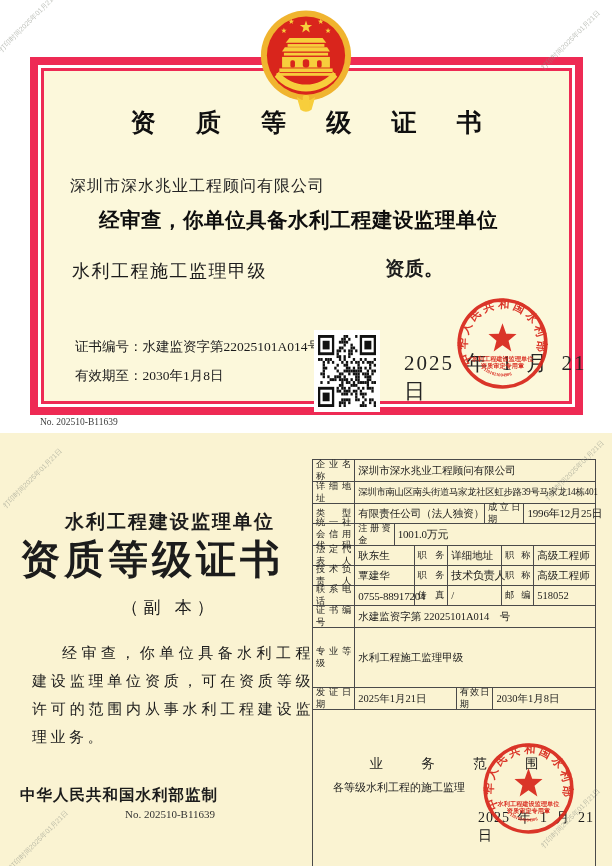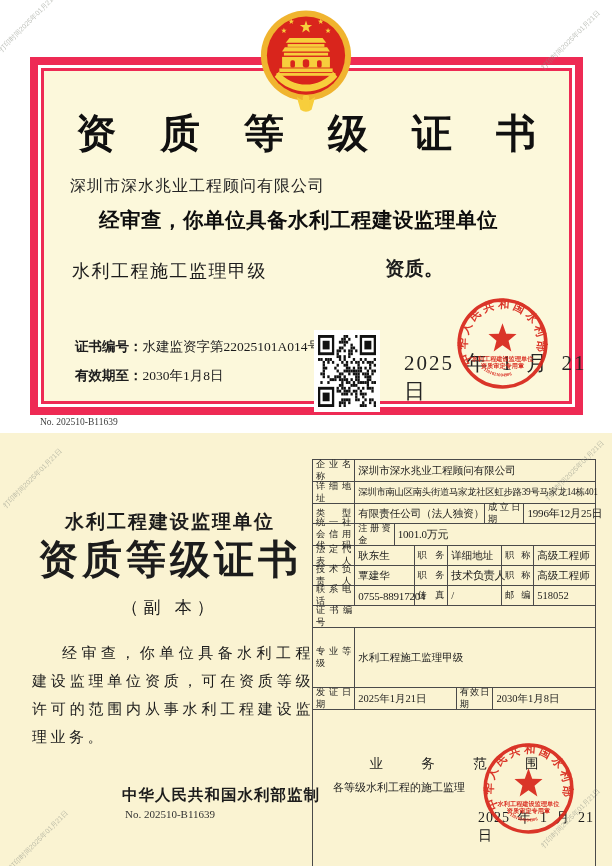--- a/index.html
+++ b/index.html
@@ -8,50 +8,50 @@
     font-family:"Liberation Serif","DejaVu Serif",serif;color:#1c1c1c;
   }
   
   .top-cert{position:absolute;left:0;top:0;width:612px;height:433px;background:#ffffff;}
   .frame-outer{position:absolute;left:30px;top:57px;width:553px;height:358px;
     border:8px solid #EE2A54;box-sizing:border-box;background:#ffffff;}
   .frame-inner{position:absolute;left:3px;top:3px;right:3px;bottom:3px;
     border:3px solid #EE2A54;background:#FCF8DB;}
   .emblem{position:absolute;left:260px;top:9px;width:92px;height:106px;z-index:6;}
   .cert-title{position:absolute;left:0;right:0;top:106px;text-align:center;z-index:3;
-    font-size:40px;font-weight:bold;letter-spacing:17px;padding-left:17px;color:#101010;}
+    font-size:25px;font-weight:bold;letter-spacing:17px;padding-left:17px;color:#101010;}
   .company{position:absolute;left:70px;top:176px;font-size:16px;letter-spacing:1px;color:#232323;z-index:3;}
   .statement{position:absolute;left:99px;top:206px;font-size:20.5px;font-weight:bold;
     letter-spacing:.5px;color:#0e0e0e;z-index:3;}
   .grade{position:absolute;left:72px;top:259px;font-size:18px;letter-spacing:1.5px;z-index:3;}
   .suffix{position:absolute;left:385px;top:255px;font-size:19.5px;font-weight:bold;z-index:3;text-align:center;}
   .kv{position:absolute;font-size:13.5px;z-index:3;}
-  .kv .k{font-weight:bold;}
+  .kv .k{font-weight:normal;}
   .kv-cert{left:75px;top:338px;}
   .kv-valid{left:75px;top:367px;}
   .qr-box{position:absolute;left:314px;top:330px;width:66px;height:82px;background:#ffffff;
     display:flex;align-items:center;justify-content:center;z-index:3;}
   .qr-box [data-qr]{width:58px;height:72px;}
   .issue-date{position:absolute;left:404px;top:349px;font-size:21px;letter-spacing:2px;
     word-spacing:5px;color:#242424;z-index:3;}
   .seal{position:absolute;width:93px;height:93px;opacity:.92;z-index:4;}
   .seal-top{left:456px;top:297px;}
   .seal-bottom{left:482px;top:309px;}
   .serial-top{position:absolute;left:40px;top:417px;font-size:9.5px;color:#3c3c3c;z-index:3;}
   
   .bottom-doc{position:absolute;left:0;top:433px;width:612px;height:433px;background:#FAF3D2;}
   .sub-title{position:absolute;left:20px;top:76px;width:300px;text-align:center;
     font-size:19px;font-weight:bold;letter-spacing:2px;}
-  .big-title{position:absolute;left:20px;top:99px;width:300px;text-align:center;
+  .big-title{position:absolute;left:20px;top:99px;width:300px;
     font-size:40px;font-weight:bold;letter-spacing:4px;}
   .copy-label{position:absolute;left:20px;top:163px;width:300px;text-align:center;
     font-size:17px;letter-spacing:5px;}
   .dup-paragraph{position:absolute;left:32px;top:206px;width:282px;font-size:15px;
     line-height:28px;letter-spacing:3.5px;text-indent:2em;text-align:justify;}
-  .issuer{position:absolute;left:20px;top:352px;width:300px;text-align:right;
+  .issuer{position:absolute;left:20px;top:352px;width:300px;text-align:left;
     font-size:15.5px;font-weight:bold;letter-spacing:1px;}
   .serial-bottom{position:absolute;left:20px;top:375px;width:300px;text-align:center;
     font-size:11px;color:#333;}
   .date-bottom{position:absolute;left:478px;top:376px;font-size:14px;letter-spacing:1px;
     word-spacing:3px;z-index:3;}
   
   .info-table{position:absolute;left:312px;top:26px;width:284px;border:1px solid #4a4a4a;
     box-sizing:border-box;}
   .trow{display:flex;border-bottom:1px solid #4a4a4a;box-sizing:border-box;}
   .trow:last-child{border-bottom:none;margin-top:40px;}
@@ -421,20 +421,21 @@
       <div class="tcell tval" style="width:19%">/</div>
       <div class="tcell tlabel" style="width:11.5%">
           <span>邮编</span>
         </div>
       <div class="tcell tval" style="width:21.5%">518052</div>
     </div>
     <div class="trow r22">
       <div class="tcell tlabel" style="width:15%">
           <span>证书编号</span>
         </div>
+      <div class="tcell tval" style="width:85%">水建监资字第 22025101A014　号</div>
     </div>
     <div class="trow r60">
       <div class="tcell tlabel" style="width:15%">
           <span>专业等级</span>
         </div>
       <div class="tcell tval" style="width:85%">水利工程施工监理甲级</div>
     </div>
     <div class="trow r22">
       <div class="tcell tlabel" style="width:15%">
           <span>发证日期</span>

